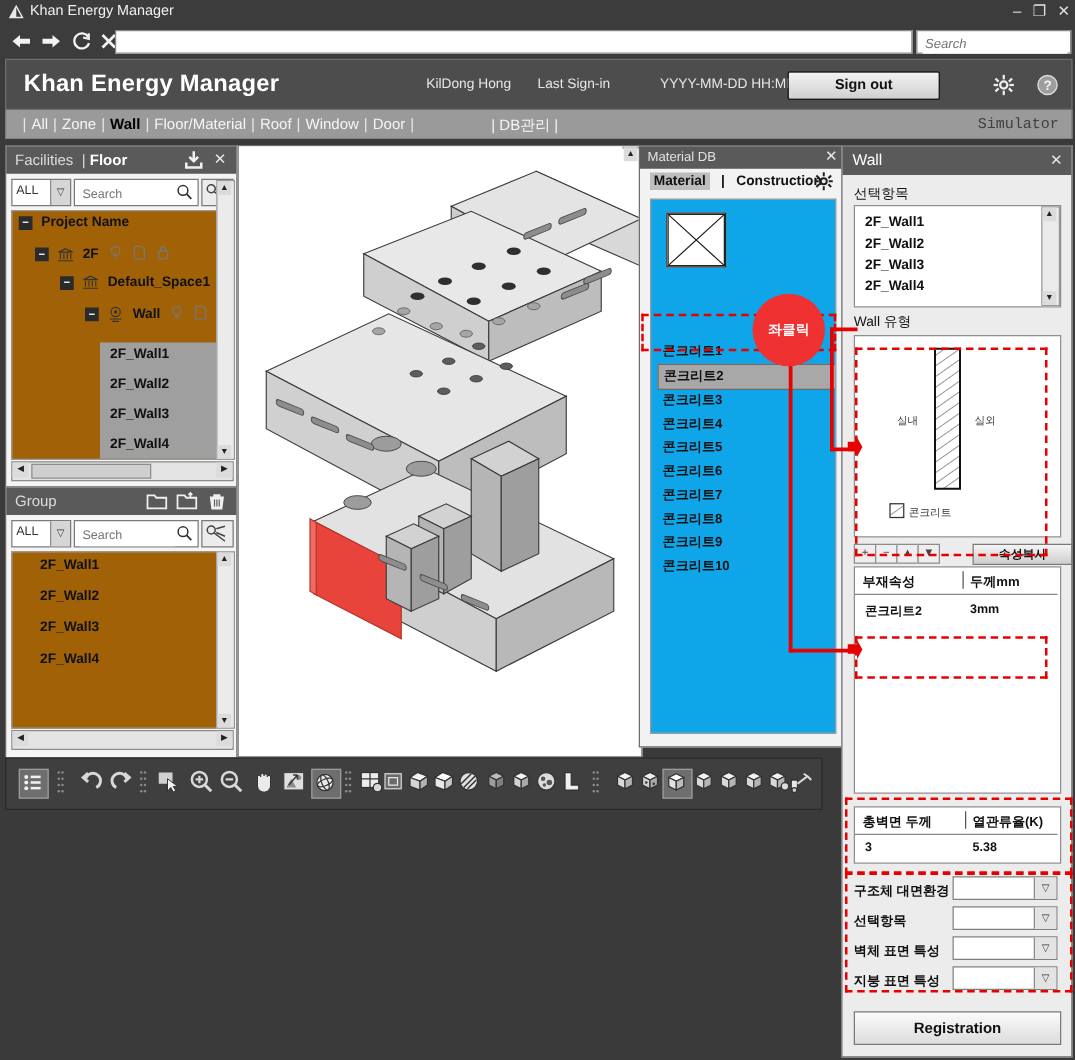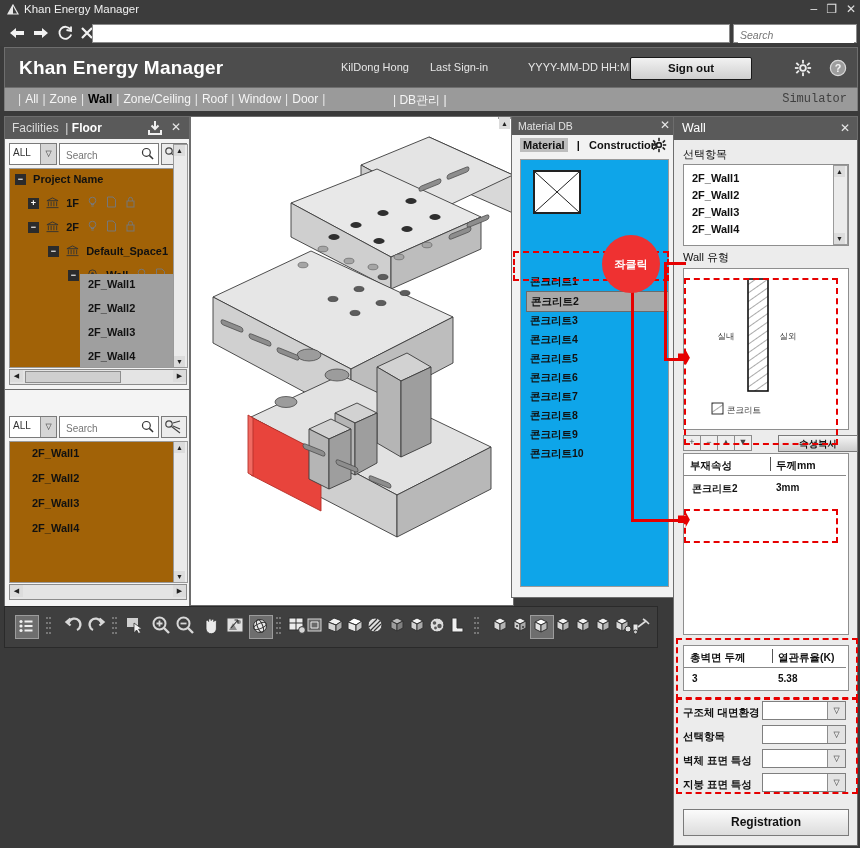--- a/index.html
+++ b/index.html
@@ -196,21 +196,21 @@
 
   <div class="menustrip">
     <div class="menu-items">
       <span class="sep">|</span>
       <span class="mi">All</span>
       <span class="sep">|</span>
       <span class="mi">Zone</span>
       <span class="sep">|</span>
       <span class="mi active">Wall</span>
       <span class="sep">|</span>
-      <span class="mi">Zone/Ceiling</span>
+      <span class="mi">Floor/Material</span>
       <span class="sep">|</span>
       <span class="mi">Roof</span>
       <span class="sep">|</span>
       <span class="mi">Window</span>
       <span class="sep">|</span>
       <span class="mi">Door</span>
       <span class="sep">|</span>
     </div>
     <div class="menu-db">| DB관리 |</div>
     <div class="simulator">Simulator</div>
@@ -249,45 +249,20 @@
       </div>
     </div>
 
     <div class="treebox" style="top:51px;height:198px">
 
       <div class="trow" style="padding:3px 0 0 5px">
         <span class="bx">−</span>
         <span class="tl">Project Name</span>
       </div>
 
-      <div class="trow" style="padding:3px 0 0 18px">
-        <span class="bx">+</span>
-        <svg class="gly" width="13" height="12" viewBox="0 0 14 13">
-          <path d="M7 1 L13 4 L1 4 Z" fill="none" stroke="#333" stroke-width="1"></path>
-          <path d="M2.5 5 L2.5 10 M5.5 5 L5.5 10 M8.5 5 L8.5 10 M11.5 5 L11.5 10 M0.5 11.5 L13.5 11.5" stroke="#333" stroke-width="1"></path>
-        </svg>
-        <span class="tl">1F</span>
-        <span class="mini">
-          <svg width="11" height="12" viewBox="0 0 11 12">
-              <circle cx="5.5" cy="4.5" r="3.3" fill="none" stroke="#777" stroke-width="1"></circle>
-              <path d="M4 8.5 L7 8.5 M4.3 10 L6.7 10" stroke="#777" stroke-width="1"></path>
-            </svg>
-        </span>
-        <span class="mini">
-          <svg width="11" height="12" viewBox="0 0 11 12">
-              <path d="M1.5 1 L7 1 L9.5 3.5 L9.5 11 L1.5 11 Z" fill="none" stroke="#777" stroke-width="1"></path>
-            </svg>
-        </span>
-        <span class="mini">
-          <svg width="11" height="12" viewBox="0 0 11 12">
-              <rect x="2" y="5" width="7" height="6" fill="none" stroke="#777" stroke-width="1"></rect>
-              <path d="M3.6 5 L3.6 3.2 A1.9 1.9 0 0 1 7.4 3.2 L7.4 5" fill="none" stroke="#777" stroke-width="1"></path>
-            </svg>
-        </span>
-      </div>
 
       <div class="trow" style="padding:3px 0 0 18px">
         <span class="bx">−</span>
         <svg class="gly" width="13" height="12" viewBox="0 0 14 13">
           <path d="M7 1 L13 4 L1 4 Z" fill="none" stroke="#333" stroke-width="1"></path>
           <path d="M2.5 5 L2.5 10 M5.5 5 L5.5 10 M8.5 5 L8.5 10 M11.5 5 L11.5 10 M0.5 11.5 L13.5 11.5" stroke="#333" stroke-width="1"></path>
         </svg>
         <span class="tl">2F</span>
         <span class="mini">
           <svg width="11" height="12" viewBox="0 0 11 12">
@@ -357,20 +332,34 @@
       <div class="thumb" style="left:15px;width:94px"></div>
       <div class="arwr" style="right:0">▶</div>
     </div>
     <div class="vscroll" style="left:168px;top:27px;height:222px">
       <div class="va" style="top:0">▲</div>
       <div class="va" style="bottom:0">▼</div>
     </div>
   </div>
 
   <div class="panel" id="group">
+    <div id="group-head">
+      <div class="t">Group</div>
+      <svg class="ghead-ico" style="left:112px" viewBox="0 0 18 16">
+        <path d="M1 3 L7 3 L8.5 5 L17 5 L17 14 L1 14 Z" fill="none" stroke="#f0f0f0" stroke-width="1.6"></path>
+      </svg>
+      <svg class="ghead-ico" style="left:136px" viewBox="0 0 18 16">
+        <path d="M1 3 L7 3 L8.5 5 L17 5 L17 14 L1 14 Z" fill="none" stroke="#f0f0f0" stroke-width="1.6"></path>
+        <path d="M12 1 L12 5 M10.4 2.6 L12 1 L13.6 2.6" stroke="#f0f0f0" stroke-width="1.4" fill="none"></path>
+      </svg>
+      <svg class="ghead-ico" style="left:160px" viewBox="0 0 18 16">
+        <path d="M3 4 L15 4 L13.6 15 L4.4 15 Z M6 4 L6 2 L12 2 L12 4" fill="#f0f0f0"></path>
+        <path d="M7 6.5 L7 12.5 M9 6.5 L9 12.5 M11 6.5 L11 12.5" stroke="#5a5a5a" stroke-width="1"></path>
+      </svg>
+    </div>
 
     <div class="filterbar">
       <div class="sel-all">
         <span class="lbl">ALL</span>
         <span class="arw">▽</span>
       </div>
       <div class="srch">
         <input placeholder="Search" style="">
         <svg class="mag" viewBox="0 0 14 14">
           <circle cx="5.8" cy="5.8" r="4.2" fill="none" stroke="#333" stroke-width="1.3"></circle>

